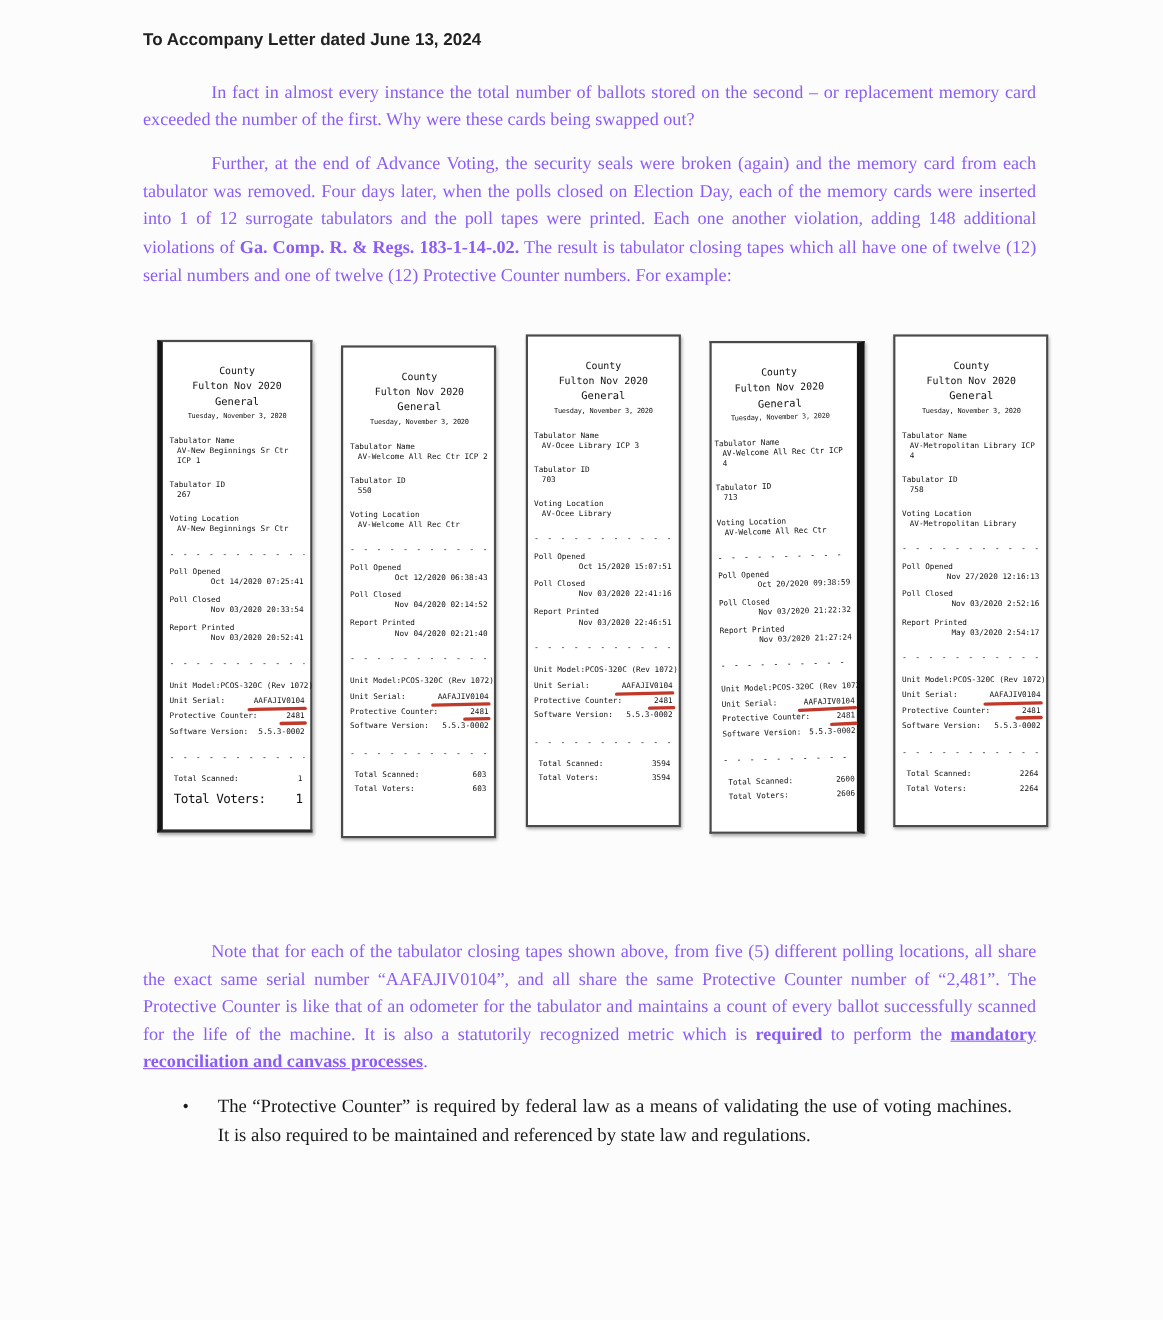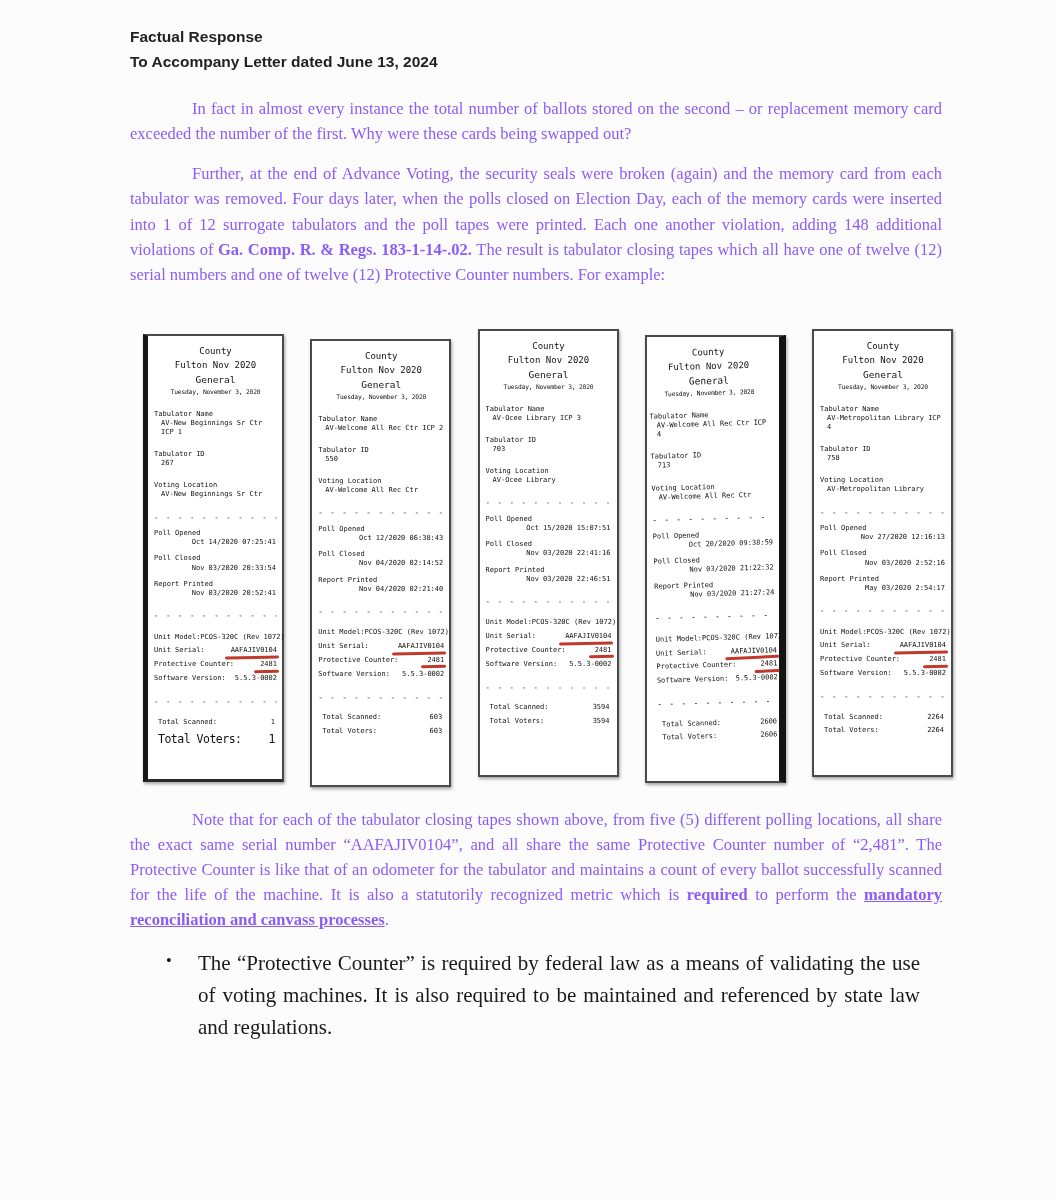--- a/index.html
+++ b/index.html
@@ -13,35 +13,35 @@
     font-family:"Liberation Sans", sans-serif;
     font-weight:700;font-size:15.5px;line-height:1.62;color:#222;
   }
   
   .para{
     font-size:16.5px;line-height:1.52;text-align:justify;
     text-indent:62px;margin:0;width:812px;color:#8b5cf6;
   }
   .para.p1{margin-top:22px;}
   .para.p2{margin-top:15px;}
-  .para.p3{}
+  .para.p3{margin-top:70px;}
   
   .bullet-row{display:flex;margin-top:16px;width:812px;}
   .bullet-glyph{width:32px;padding-left:36px;font-size:16.5px;line-height:1.52;}
-  .bullet-text{flex:1;font-size:21px;line-height:1.52;text-align:justify;padding-right:22px;}
+  .bullet-text{flex:1;font-size:17px;line-height:1.52;text-align:justify;padding-right:22px;}
   
   .receipts-row{
     display:flex;justify-content:space-between;align-items:flex-start;
     margin:42px 0 0 13px;width:810px;height:478px;
   }
   .receipt{
     width:141px;min-height:448px;box-sizing:border-box;background:#fff;
     border:2px solid #4a4a4a;box-shadow:1px 2px 3px rgba(0,0,0,.35);
     font-family:"DejaVu Sans Mono", monospace;font-size:7px;line-height:1.3;
-    color:#111;padding:8px 5px 9px 6px;
+    color:#111;padding:20px 5px 9px 6px;
   }
   .receipt:nth-child(1){border-left:5px solid #161616;border-bottom:3px solid #2a2a2a;margin-top:5px;}
   .receipt:nth-child(2){margin-top:10px;}
   .receipt:nth-child(3){margin-top:0;}
   .receipt:nth-child(4){border-right:7px solid #141414;margin-top:6px;}
   .receipt:nth-child(4) .tape-inner{transform:rotate(-1.6deg);}
   .receipt:nth-child(5){margin-top:0;}
   .tape-inner{display:block;}
   .c{text-align:center;}
   .t1{font-size:9px;line-height:1.6;}
@@ -64,21 +64,20 @@
   .totals{margin-top:11px;}
   .totals .kv{margin-top:4px;padding:0 2px 0 4px;}
   .receipt:nth-child(1) .voters-row{font-size:11.5px;letter-spacing:-.5px;margin-top:5px;}
 </style>
 </head>
 <body>
 
 <div class="page">
 
   <div class="doc-header">
-    <div>Factual Response</div>
     <div>To Accompany Letter dated June 13, 2024</div>
   </div>
 
   <p class="para p1">In fact in almost every instance the total number of ballots stored on the second – or replacement memory card exceeded the number of the first.  Why were these cards being swapped out?</p>
 
   <p class="para p2"><span>Further, at the end of Advance Voting, the security seals were broken (again) and the memory card from each tabulator was removed. Four days later, when the polls closed on Election Day, each of the memory cards were inserted into 1 of 12 surrogate tabulators and the poll tapes were printed.  Each one another violation, adding 148 additional violations of </span><span style="font-weight: bold;">Ga. Comp. R. &amp; Regs. 183-1-14-.02.</span><span>  The result is tabulator closing tapes which all have one of twelve (12) serial numbers and one of twelve (12) Protective Counter numbers.  For example:</span></p>
 
   <div class="receipts-row">
       <article class="receipt">
     <div class="tape-inner">

